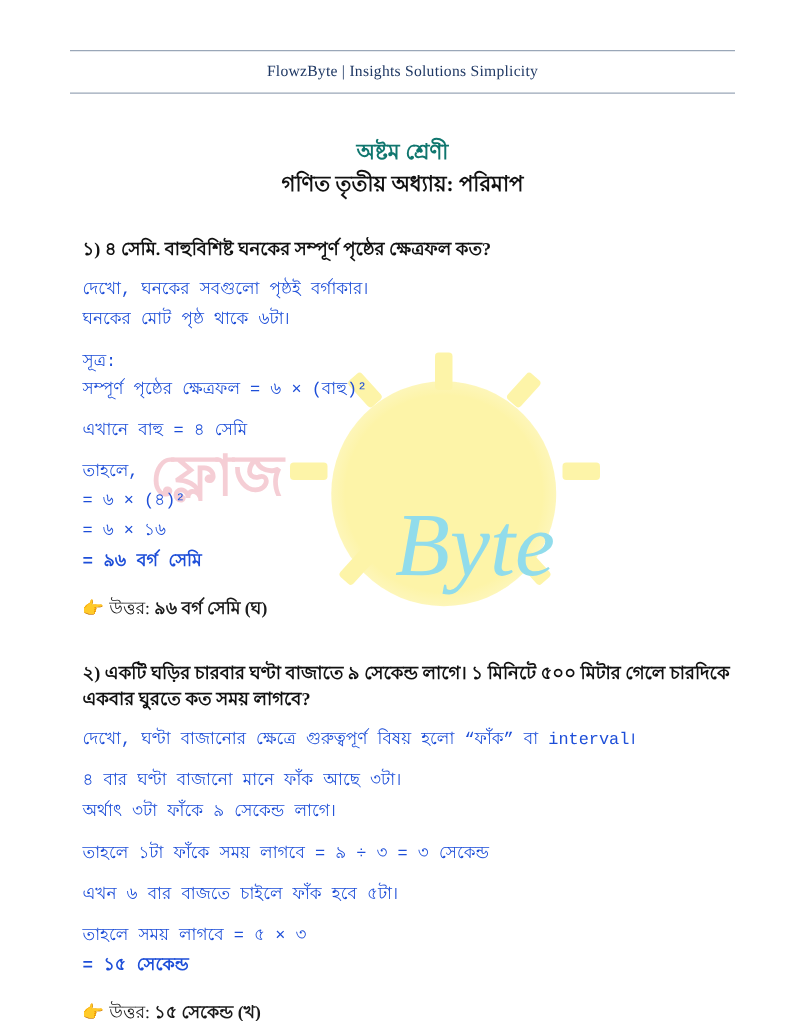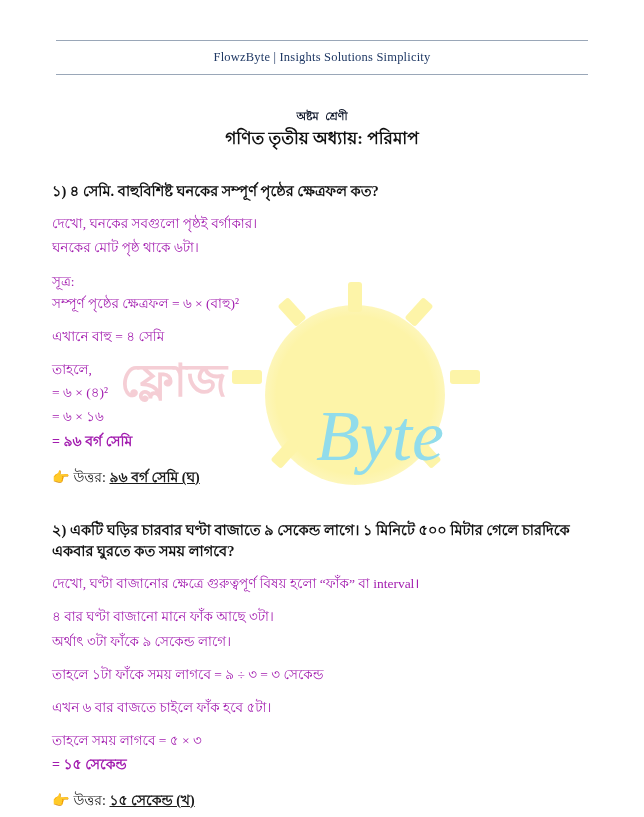--- a/index.html
+++ b/index.html
@@ -92,72 +92,73 @@
   }
 
   
   .doc-title-wrap {
     position: relative;
     z-index: 2;
     text-align: center;
     margin-top: 26px;
   }
   .doc-title {
-    font-family: Liberation Mono, monospace;
-    font-weight: bold;
-    font-size: 11px;
-    color: #0f172a;
+    font-family: Liberation Sans, sans-serif;
+    font-weight: bold;
+    font-size: 17px;
+    color: #0f766e;
     line-height: 1.5;
   }
   .doc-subtitle {
     font-family: "Liberation Serif", serif;
     font-weight: bold;
     font-size: 17px;
     color: #111;
     line-height: 1.5;
   }
 
   
   .content {
     position: relative;
     z-index: 2;
     margin-top: 30px;
   }
-  .q-block { margin-bottom: 26px; }
+  .q-block { margin-bottom: 26px; margin-left: 14px; }
   .q-heading {
     font-weight: bold;
     font-size: 14.5px;
     line-height: 1.45;
     color: #111;
     margin-bottom: 12px;
   }
   .line {
     font-size: 13.5px;
     line-height: 1.5;
-    color: #a21caf;
+    color: #1d4ed8;
     margin: 0 0 4px 0;
+    font-family: Liberation Mono, monospace;
   }
   .line.gap-before { margin-top: 13px; }
   .line.tight { margin-bottom: 2px; }
   .line.bold {
     font-weight: bold;
     font-size: 14px;
   }
   .answer-line {
     font-size: 14px;
     margin-top: 14px;
     color: #1a1a1a;
   }
   .answer-line .pointer {
     color: #f0a02a;
     font-size: 14px;
     margin-right: 4px;
   }
   .answer-line .ans-label { }
-  .answer-line .ans-value { font-weight: bold; text-decoration: underline; }
+  .answer-line .ans-value { font-weight: bold; }
 </style>
 </head>
 <body>
 
 <div class="page">
 
   <div class="watermark">
     <div class="wm-sun"></div>
     <div class="wm-ray" style="left:228px; top:-18px; width:14px; height:30px;"></div>
     <div class="wm-ray" style="left:292px; top:-2px; width:14px; height:28px; transform:rotate(42deg);"></div>

